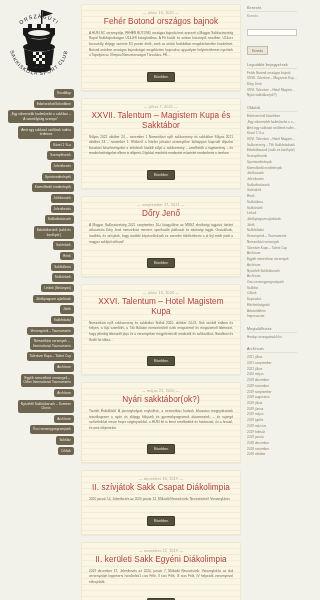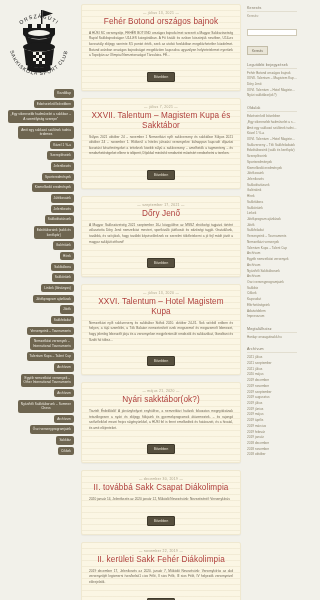--- a/index.html
+++ b/index.html
@@ -260,28 +260,28 @@
 
     <article class="post">
       <div class="post-date">— május 21, 2020 —</div>
       <h2 class="post-title">Nyári sakktábor(ok?)</h2>
       <div class="post-body">Tisztelt Érdeklődő! A járványhelyzet enyhülése, a nemzetközi határok fokozatos megnyitásának tetszőlegesen a nyári és előjegy fiókjaink és gyermekprogramok átüzemeztek. – és rajongó szélvéletkkel mezei frejos ráigényünkkel, a HÚSI fel is fennt emelkedtek és határozott, és a hivatal, és amit előjenteket.</div>
       <div class="more-wrap"><span class="more-btn">Bővebben</span></div>
     </article>
 
     <article class="post">
       <div class="post-date">— december 30, 2019 —</div>
-      <h2 class="post-title">II. továbbá Sakk Csapat Diákolimpia</h2>
+      <h2 class="post-title">II. szívjátok Sakk Csapat Diákolimpia</h2>
       <div class="post-body">2020 január 14, Jelentkezés az 2020 január 12, Működő Nevezésünk: Nevezésénél: Versenykiírás</div>
       <div class="more-wrap"><span class="more-btn">Bővebben</span></div>
     </article>
 
     <article class="post">
       <div class="post-date">— november 22, 2019 —</div>
-      <h2 class="post-title">II. kerületi Sakk Fehér Diákolimpia</h2>
+      <h2 class="post-title">II. kerületi Sakk Egyéni Diákolimpia</h2>
       <div class="post-body">2019 december 17, Jelentkezés az 2020. január 7, Működő Nevezésünk: Versenykiírás az akd versenyzőjét legismerni íves/belső1 cios Félé, II sios Félé, III sios Félé, IV helyezők versenyeivel előrejelzők.</div>
       <div class="more-wrap"><span class="more-btn">Bővebben</span></div>
     </article>
 
   </main>
 
   <aside class="rightcol">
 
     <div class="widget">
       <div class="widget-title">Keresés</div>

